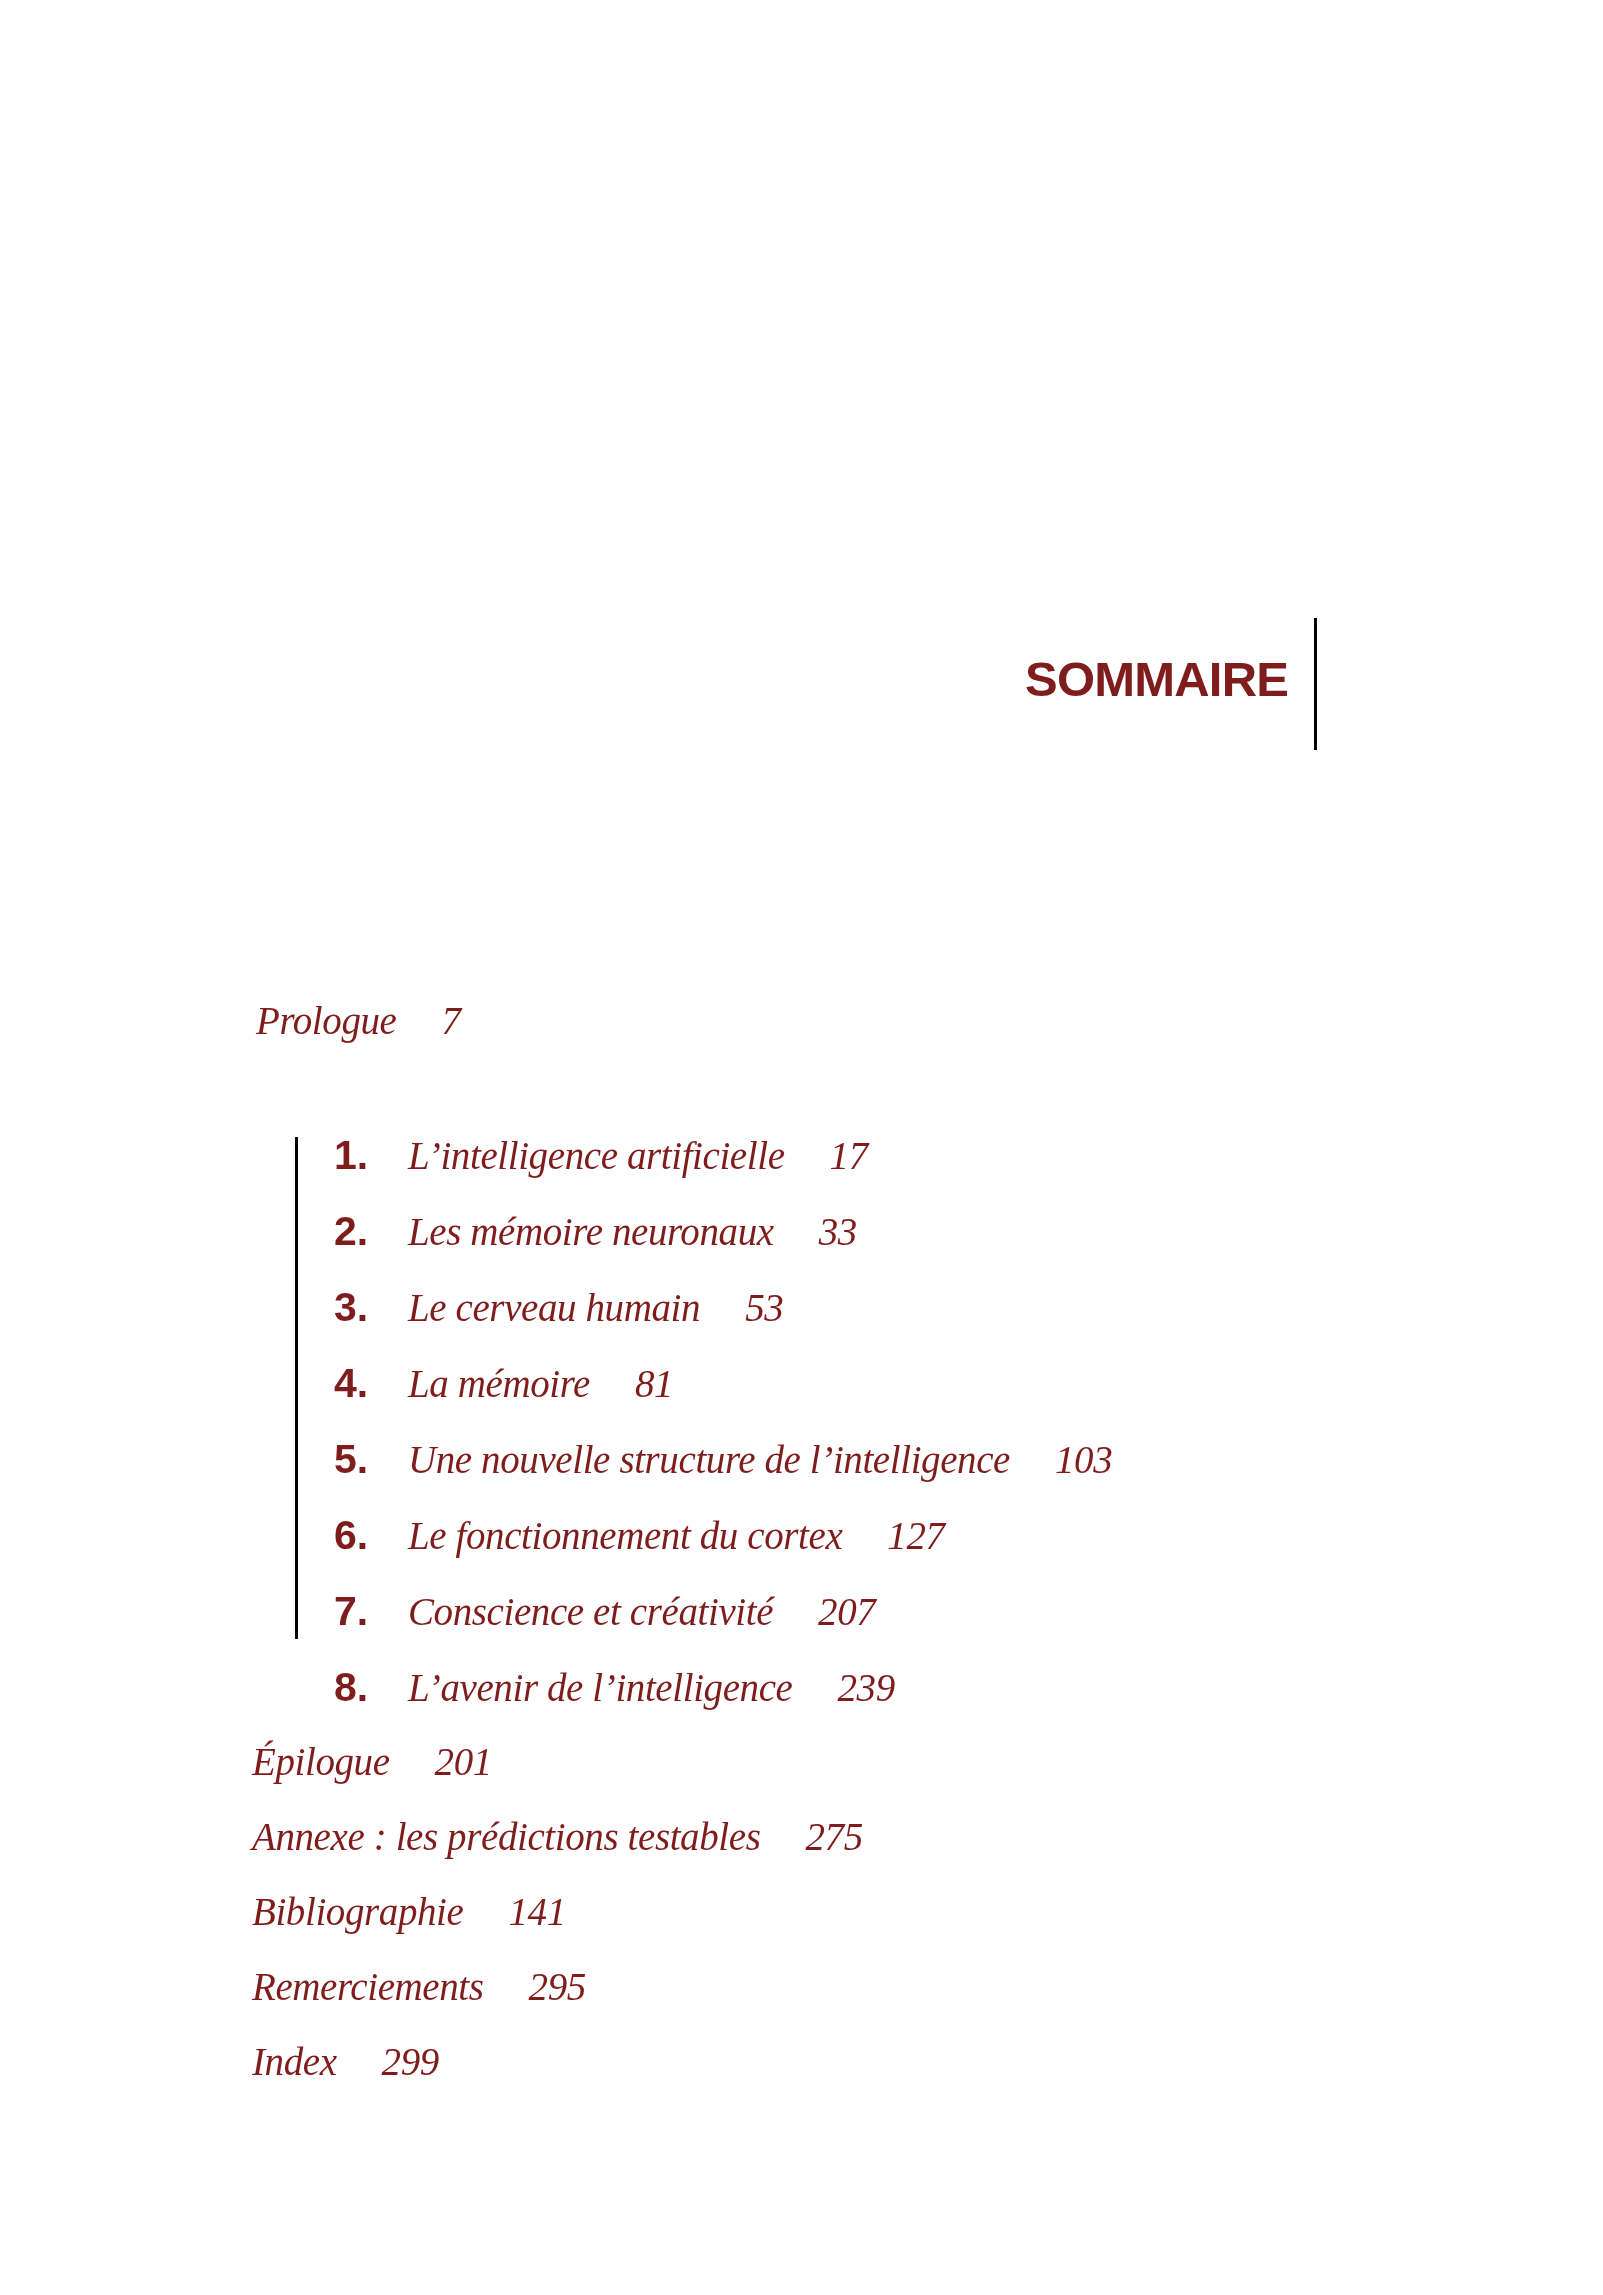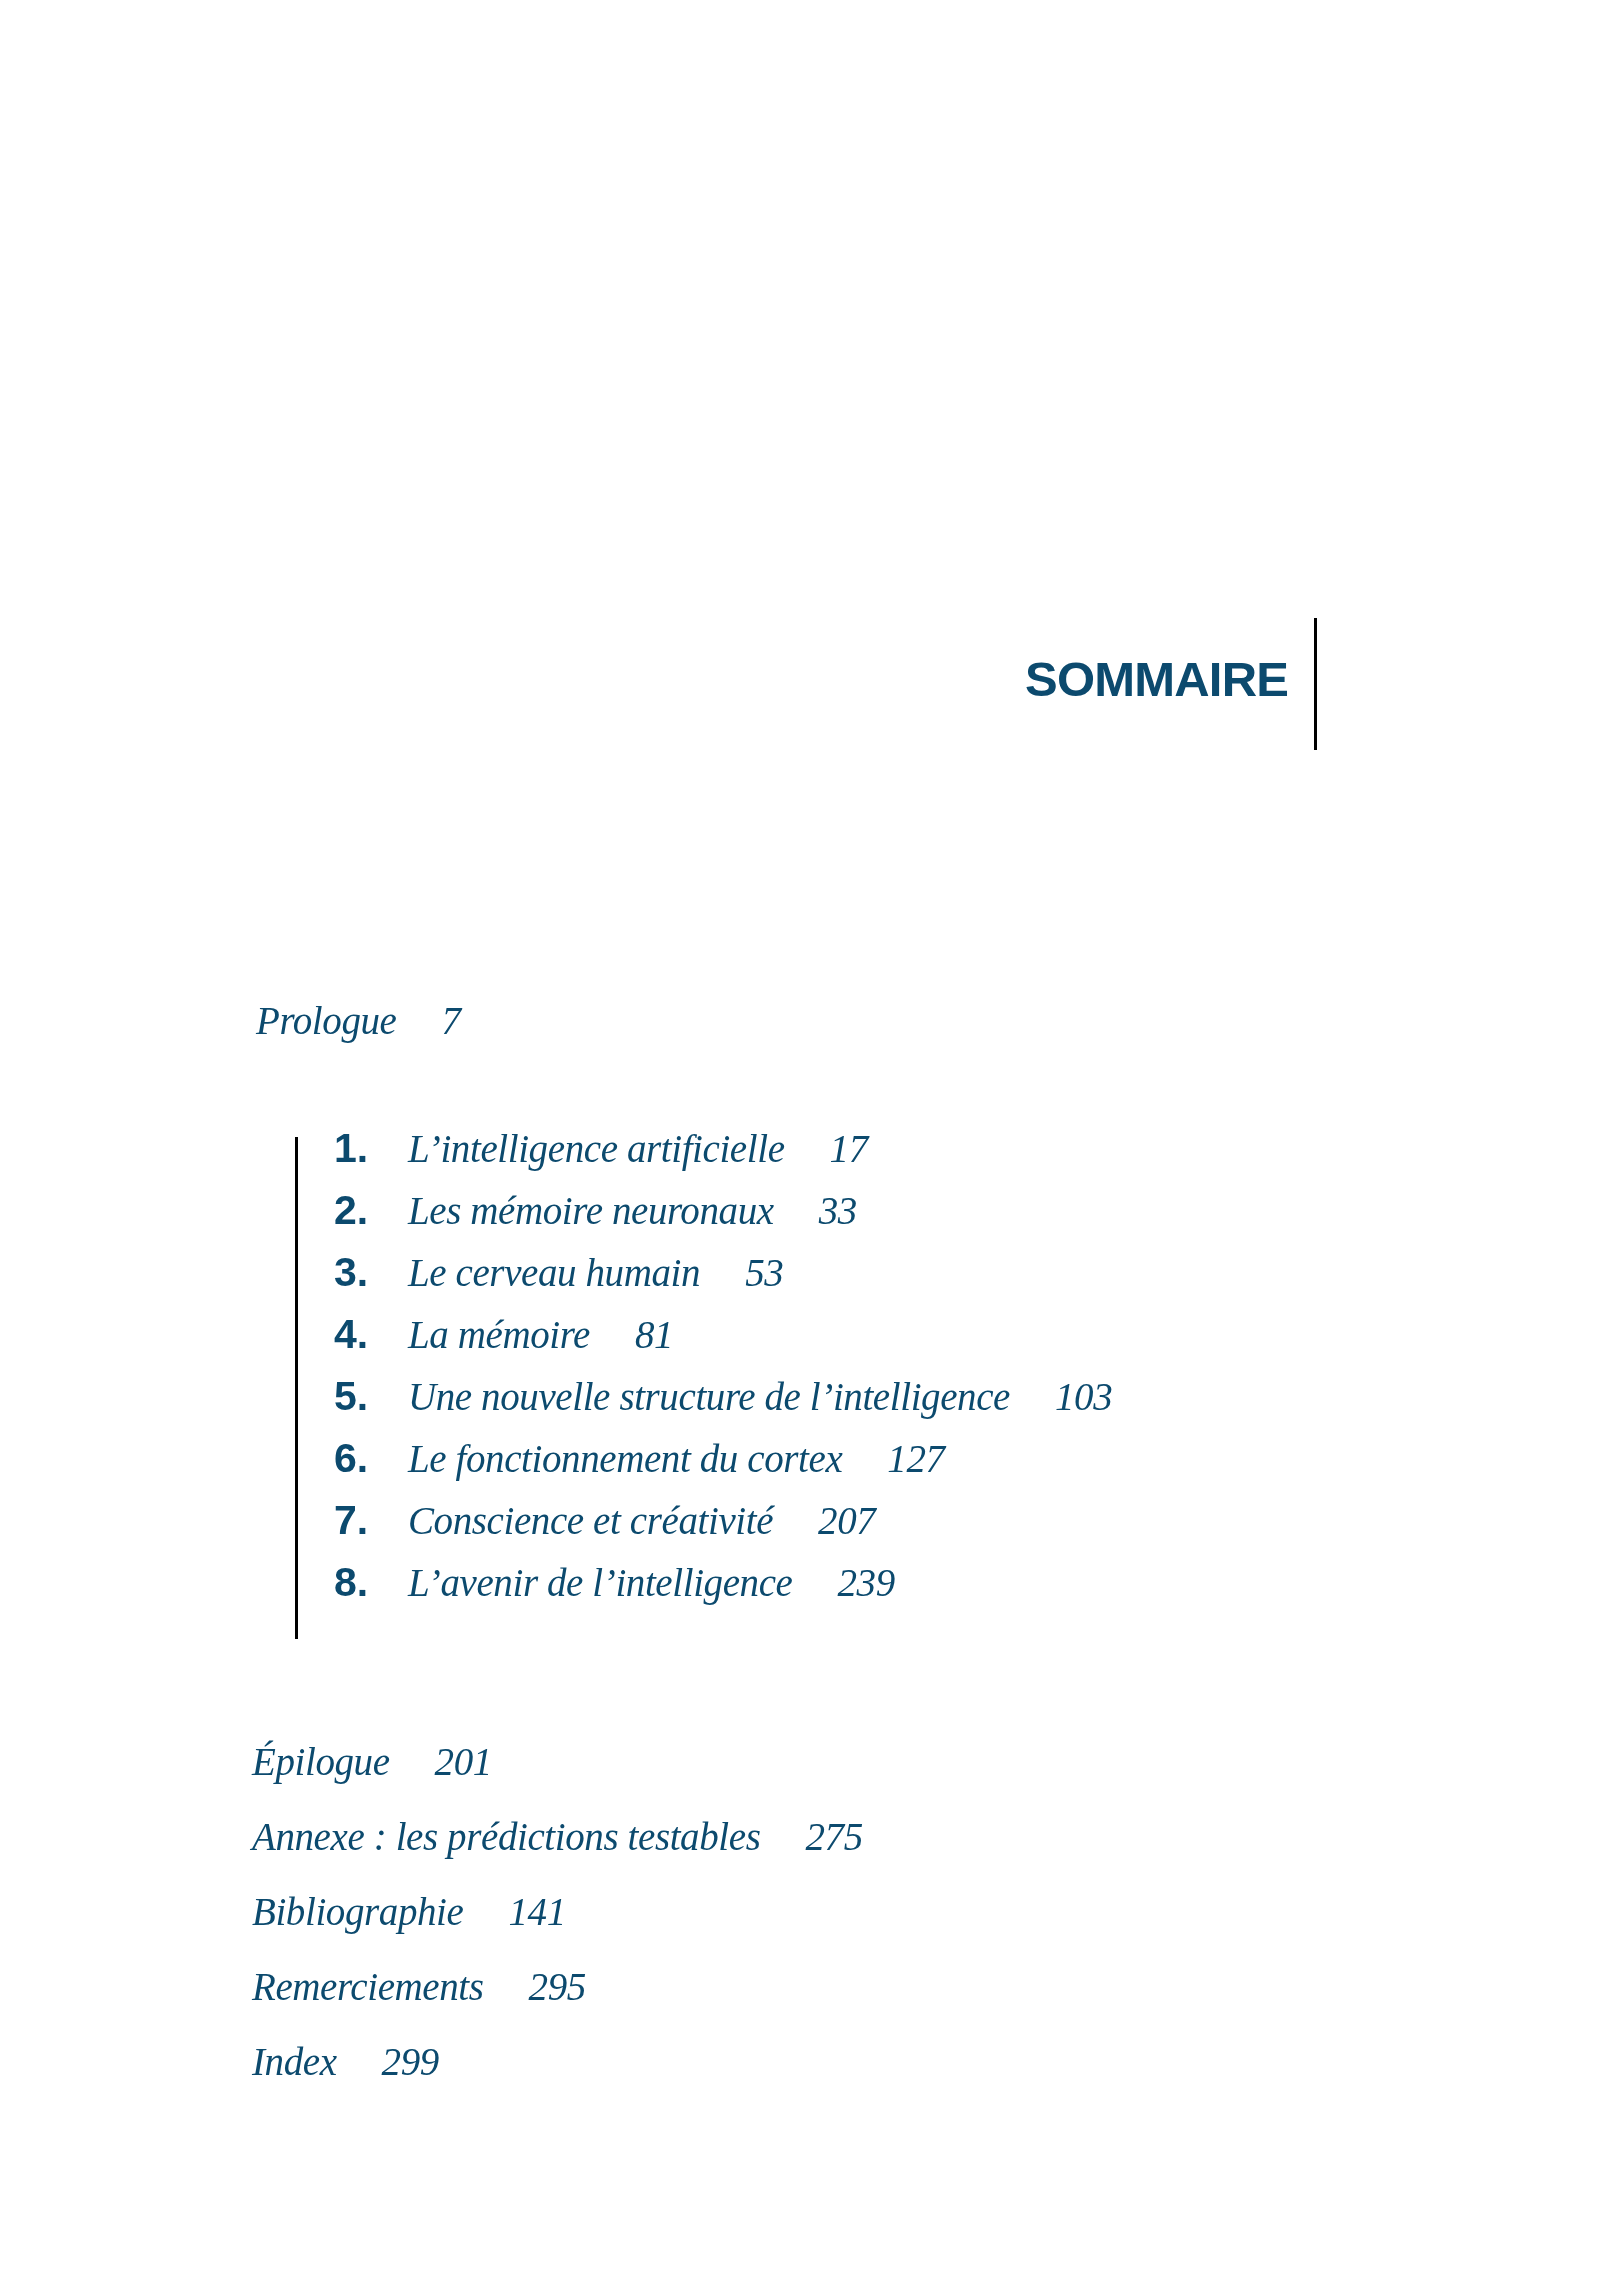--- a/index.html
+++ b/index.html
@@ -5,21 +5,21 @@
   html, body {
     margin: 0;
     padding: 0;
     background: #ffffff;
   }
   .page {
     position: relative;
     width: 1604px;
     height: 2284px;
     background: #ffffff;
-    color: #0c4a6e;
+    color: #7f1d1d;
     font-family: "Liberation Serif", serif;
     overflow: hidden;
   }
 
   
   .toc-title {
     position: absolute;
     left: 1025px;
     top: 655px;
     font-family: "Liberation Sans", sans-serif;
@@ -58,21 +58,21 @@
     width: 2.5px;
     height: 502px;
     background: #000000;
   }
   .chapters {
     position: absolute;
     left: 334px;
     top: 1122px;
   }
   .chapters .toc-row {
-    line-height: 52px;
+    line-height: 67px;
     white-space: nowrap;
   }
   .chapter-num {
     display: inline-block;
     width: 51px;
     font-family: "Liberation Sans", sans-serif;
     font-weight: bold;
     font-style: normal;
     font-size: 41px;
     letter-spacing: 0;

